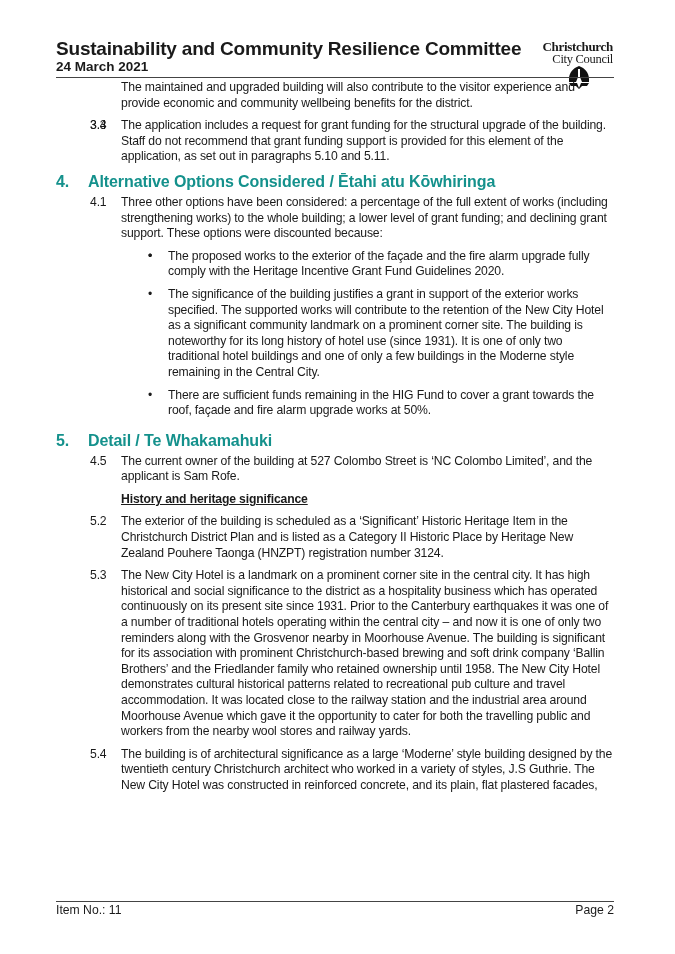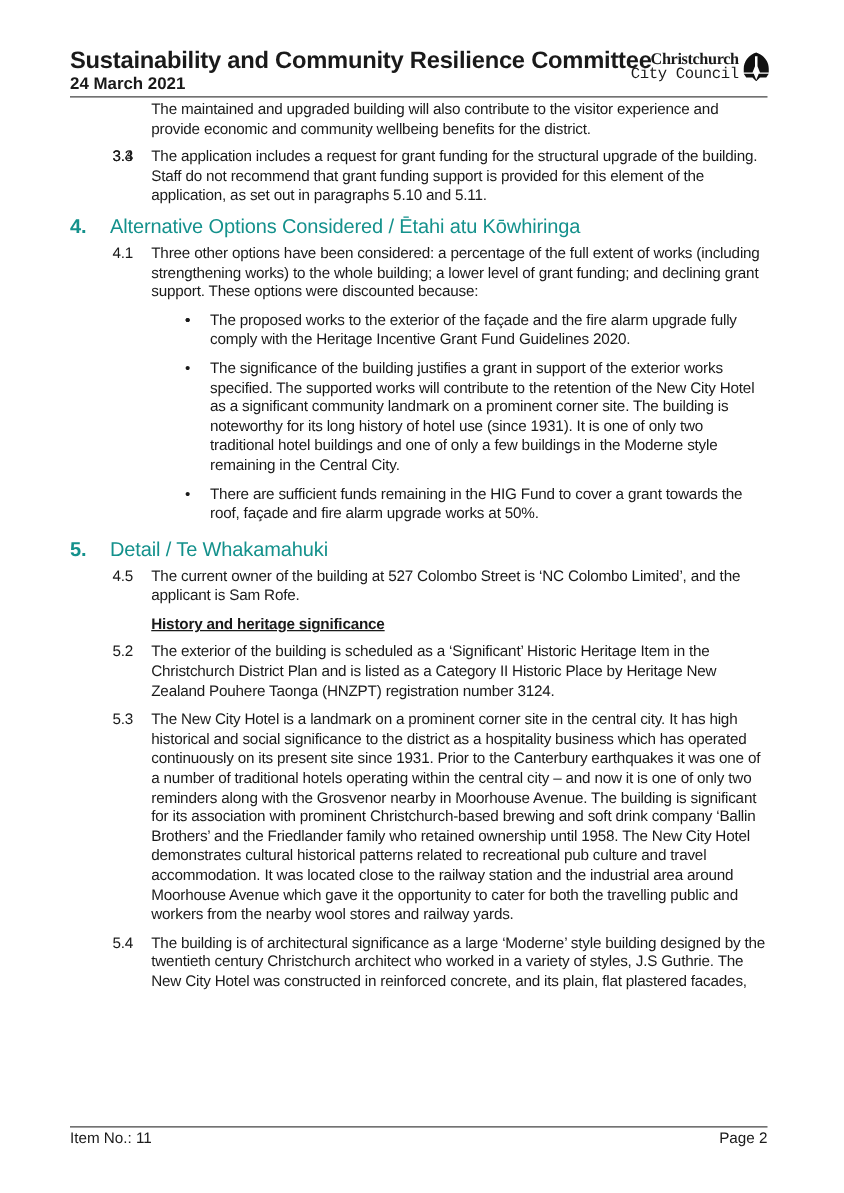--- a/index.html
+++ b/index.html
@@ -1,31 +1,31 @@
 <!DOCTYPE html>
 <html><head>
 <meta charset="utf-8">
 <style>
   html, body { margin: 0; padding: 0; background: #ffffff; }
   body { width: 675px; height: 954px; position: relative; overflow: hidden;
          font-family: "Liberation Sans", "DejaVu Sans", sans-serif; color: #1a1a1a; }
   .header { position: absolute; left: 56px; top: 40px; width: 562px; height: 36px; }
   .header .title { position: absolute; left: 0; top: 0; font-weight: bold; font-size: 19px; line-height: 17px; letter-spacing: -0.2px; }
   .header .date { position: absolute; left: 0; top: 18px; font-weight: bold; font-size: 13.5px; line-height: 17px; }
-  .logo { position: absolute; right: 2px; top: 1px; display: flex; align-items: center; }
+  .logo { position: absolute; right: 2px; top: 1px; display: flex; align-items: center; flex-direction: column; }
   .logo .txt { font-family: "Liberation Serif", "DejaVu Serif", serif; text-align: right; line-height: 12px; margin-right: 3px; }
   .logo .l1 { font-size: 13px; font-weight: bold; letter-spacing: -0.3px; }
-  .logo .l2 { font-size: 12.5px; letter-spacing: -0.3px; font-family: Liberation Mono, monospace; }
+  .logo .l2 { font-size: 12.5px; letter-spacing: -0.3px; }
   .rule { position: absolute; left: 56px; width: 558px; height: 0; border-top: 1.5px solid #444; }
   .content { position: absolute; left: 56px; top: 80px; width: 560px; font-size: 12.2px; line-height: 15.6px; letter-spacing: -0.15px; }
   .para { position: relative; padding-left: 65px; margin-bottom: 7px; }
   .para .num { position: absolute; left: 34px; top: 0; }
   .heading { color: #14918c; font-weight: bold; font-size: 16px; line-height: 20px; margin: 4px 0 3px 0; position: relative; padding-left: 32px; letter-spacing: -0.1px; }
   .heading .hnum { position: absolute; left: 0; top: 0; }
-  .heading .htext { font-weight: normal; }
+  .heading .htext { font-weight: bold; }
   .bullets { margin: 0 0 4px 0; padding: 0; list-style: none; }
   .bullets li { position: relative; padding-left: 112px; margin-bottom: 7px; }
   .bullets li .dot { position: absolute; left: 92px; top: 0; }
   .subhead { font-weight: bold; text-decoration: underline; padding-left: 65px; margin: 6px 0 7px 0; }
   .footer { position: absolute; left: 56px; top: 903px; width: 558px; font-size: 12.2px; line-height: 15px; }
   .footer .left { position: absolute; left: 0; top: 0; text-align: right; }
   .footer .right { position: absolute; right: 0; top: 0; }
 </style>
 </head>
 <body>

